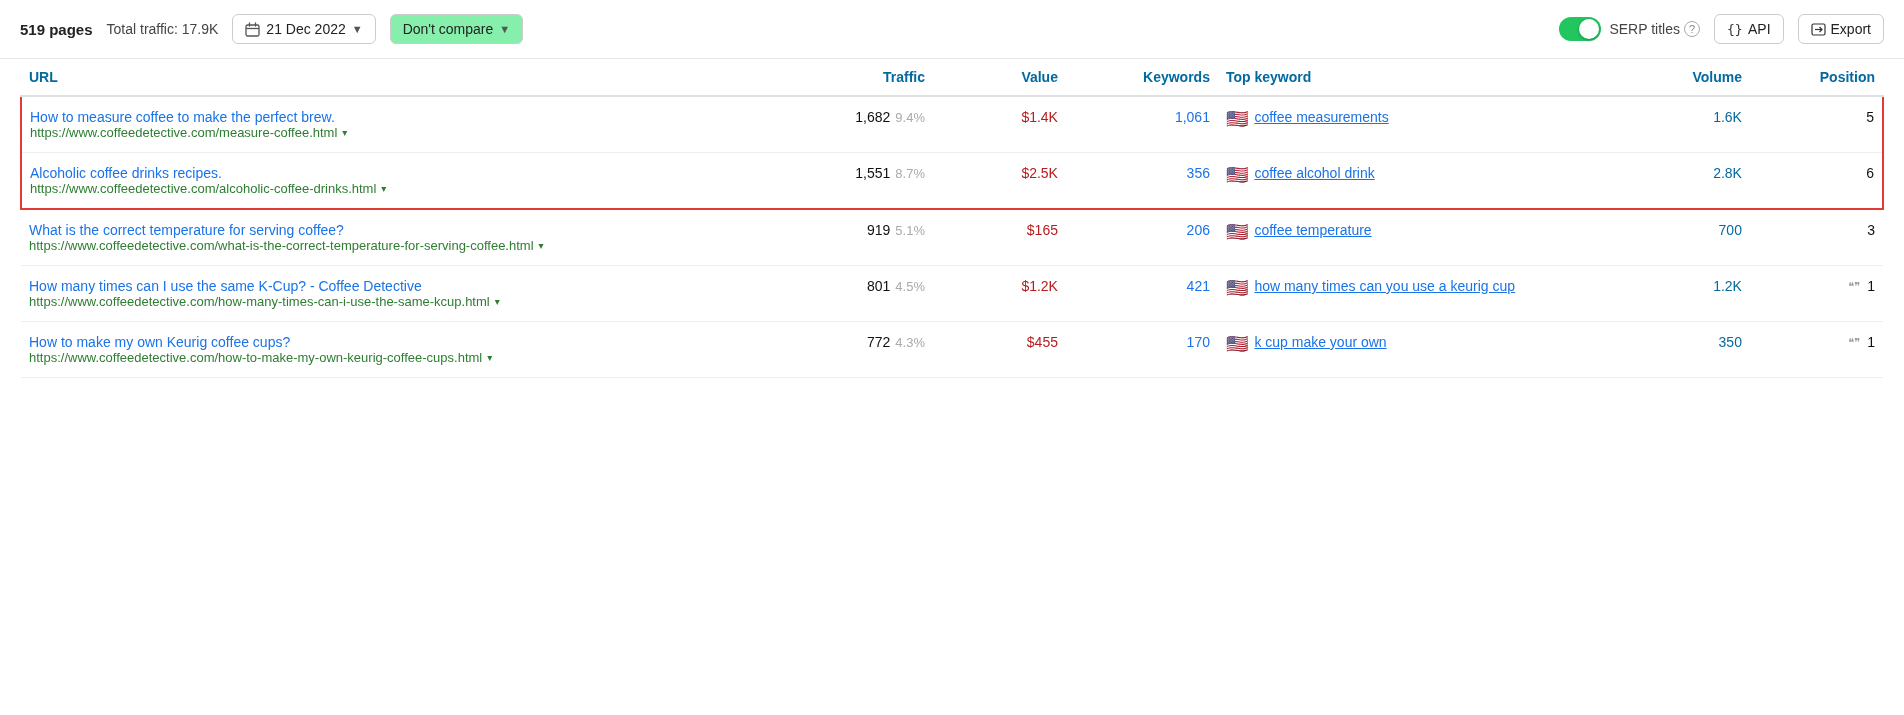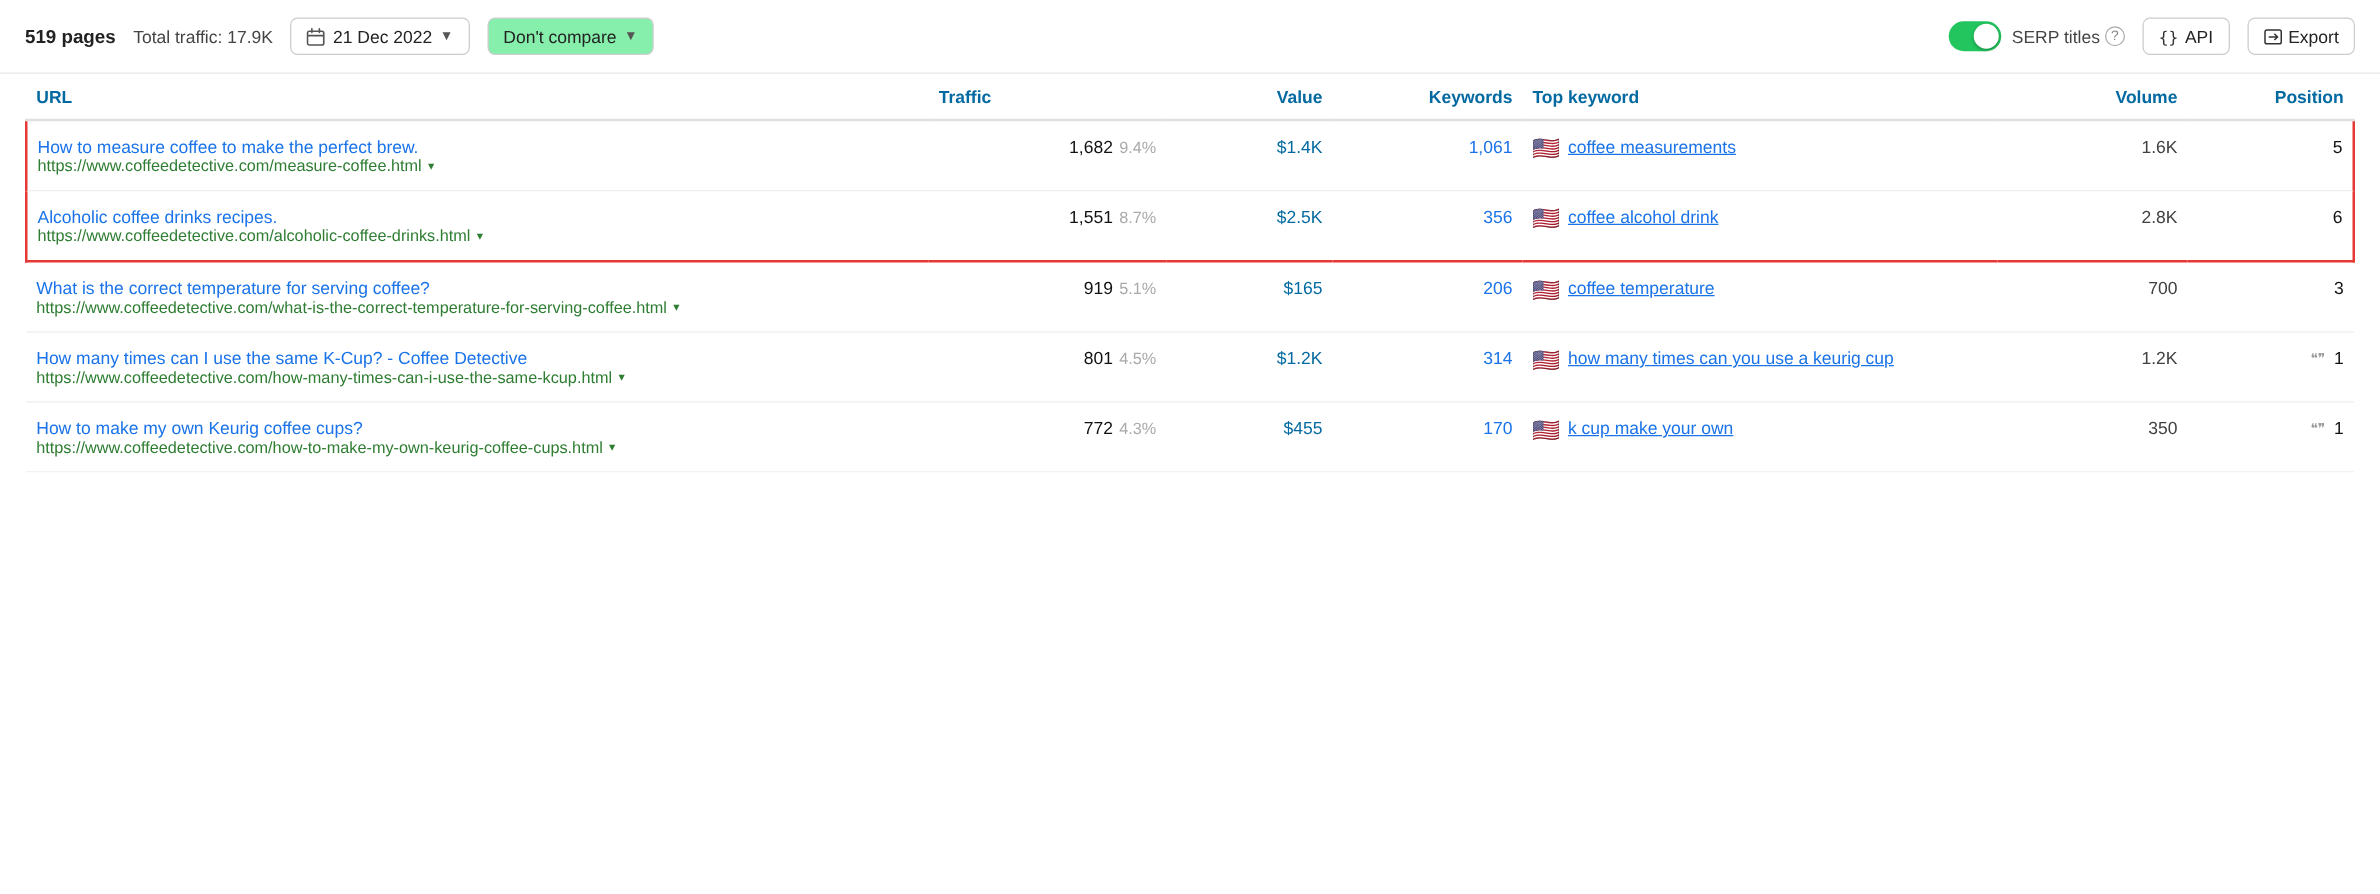--- a/index.html
+++ b/index.html
@@ -204,21 +204,21 @@
 
     .traffic-pct {
       font-size: 13px;
       color: #aaa;
       margin-left: 5px;
     }
 
     .value-cell {
       text-align: right;
       font-size: 14px;
-      color: #0369a1;
+      color: #b91c1c;
     }
 
     .keywords-cell {
       text-align: right;
       color: #1a73e8;
       font-size: 14px;
       cursor: pointer;
     }
 
     .top-keyword-cell {
@@ -237,21 +237,21 @@
 
     .keyword-text {
       color: #1a73e8;
       font-size: 14px;
       cursor: pointer;
     }
 
     .volume-cell {
       text-align: right;
       font-size: 14px;
-      color: #404040;
+      color: #0369a1;
     }
 
     .position-cell {
       text-align: right;
       font-size: 14px;
       color: #111;
       position: relative;
     }
 
     .quote-icon {
@@ -337,21 +337,21 @@
       <span>Export</span>
     </button>
   </div>
 </div>
 
 <div class="table-container">
   <table>
     <thead>
       <tr>
         <th style="width:38%">URL</th>
-        <th style="text-align:left; width:10%">Traffic</th>
+        <th style="text-align:right; width:10%">Traffic</th>
         <th style="text-align:right; width:7%">Value</th>
         <th style="text-align:right; width:8%">Keywords</th>
         <th style="width:20%">Top keyword</th>
         <th style="text-align:right; width:8%">Volume</th>
         <th style="text-align:right; width:7%">Position</th>
       </tr>
     </thead>
     <tbody id="table-body">
     <tr style="background: rgb(255, 255, 255);">
           <td class="url-cell" style="border-top: 2px solid rgb(229, 57, 53); border-left: 2px solid rgb(229, 57, 53);">
@@ -416,21 +416,21 @@
         <tr>
           <td class="url-cell">
             <a class="url-title" href="#">How many times can I use the same K-Cup? - Coffee Detective</a>
             <div class="url-link">
               <span>https://www.coffeedetective.com/how-many-times-can-i-use-the-same-kcup.html</span> 
               <span class="chevron">▾</span>
             </div>
           </td>
           <td class="traffic-cell td-traffic"><span class="traffic-num">801</span><span class="traffic-pct">4.5%</span></td>
           <td class="value-cell td-value">$1.2K</td>
-          <td class="keywords-cell td-keywords" style="cursor: pointer;">314</td>
+          <td class="keywords-cell td-keywords" style="cursor: pointer;">421</td>
           <td class="td-topkw">
             <div class="top-keyword-cell">
               <span class="flag">🇺🇸</span>
               <a href="#" class="keyword-text">how many times can you use a keurig cup</a>
             </div>
           </td>
           <td class="volume-cell td-volume" style="text-align: right;">1.2K</td>
           <td class="position-cell td-position" style="text-align: right;">
             <div class="position-with-icon">
               <span class="quote-icon">❝❞</span>

